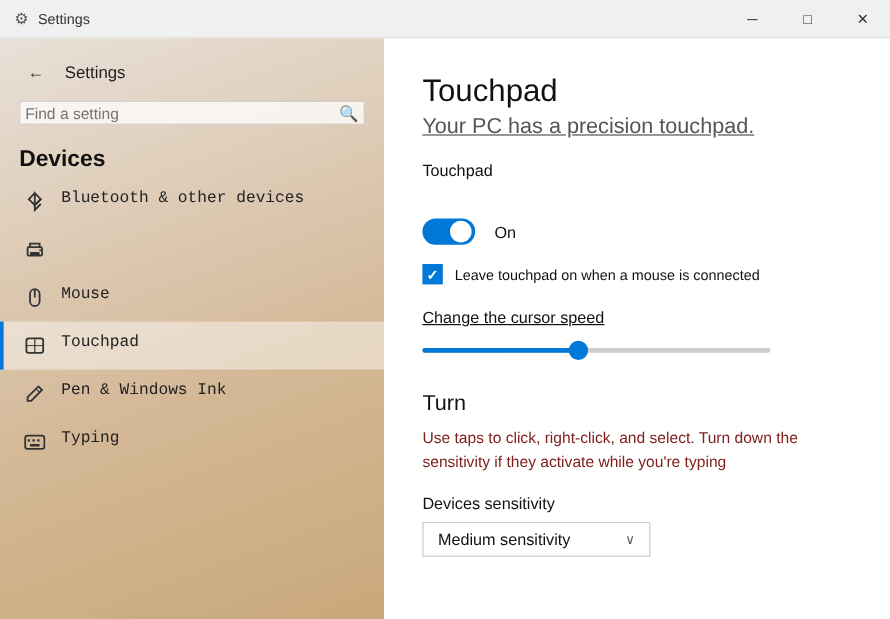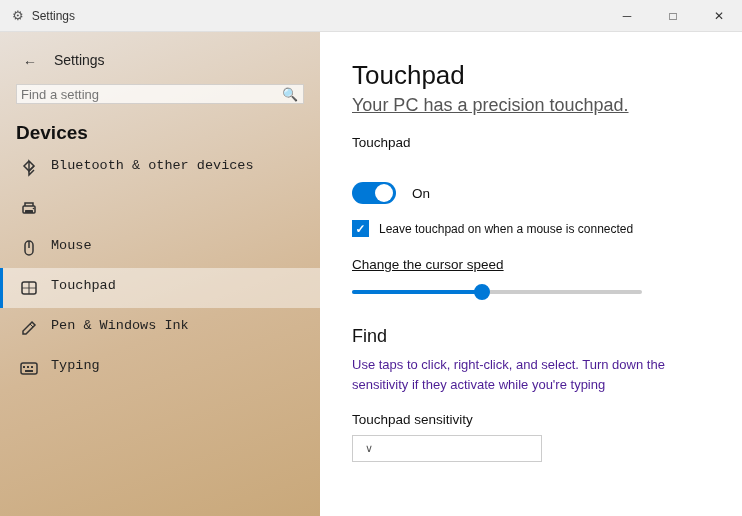--- a/index.html
+++ b/index.html
@@ -275,21 +275,21 @@
 
     
     .taps-title {
       font-size: 18px;
       font-weight: 300;
       color: #111;
       margin-bottom: 8px;
     }
     .taps-description {
       font-size: 13px;
-      color: #4c1d95;
+      color: #7f1d1d;
       margin-bottom: 18px;
       line-height: 1.5;
     }
 
     .sensitivity-label {
       font-size: 13.5px;
       color: #111;
       margin-bottom: 8px;
     }
     .dropdown {
@@ -436,22 +436,23 @@
     </div>
 
     <div class="slider-label">Change the cursor speed</div>
     <div class="slider-container">
       <div class="slider-track">
         <div class="slider-fill"></div>
         <div class="slider-thumb"></div>
       </div>
     </div>
 
-    <h2 class="taps-title">Find</h2>
+    <h2 class="taps-title">Turn</h2>
     <p class="taps-description">Use taps to click, right-click, and select. Turn down the sensitivity if they activate while you're typing</p>
 
-    <div class="sensitivity-label">Touchpad sensitivity</div>
+    <div class="sensitivity-label">Devices sensitivity</div>
     <div class="dropdown">
+      <span class="dropdown-text">Medium sensitivity</span>
       <span class="dropdown-arrow">∨</span>
     </div>
   </div>
 
 </div>
 
 </body></html>

